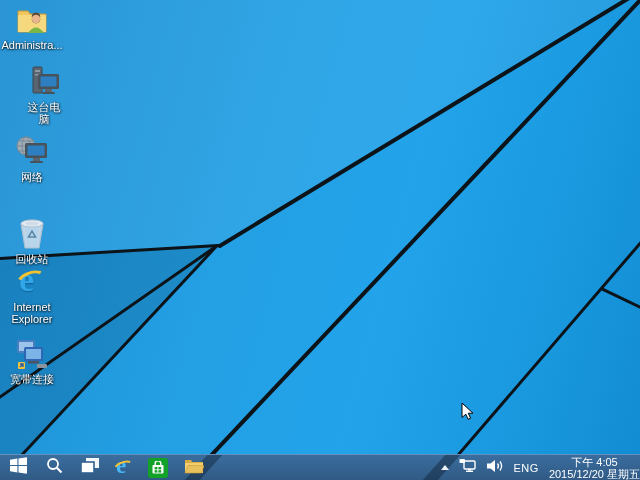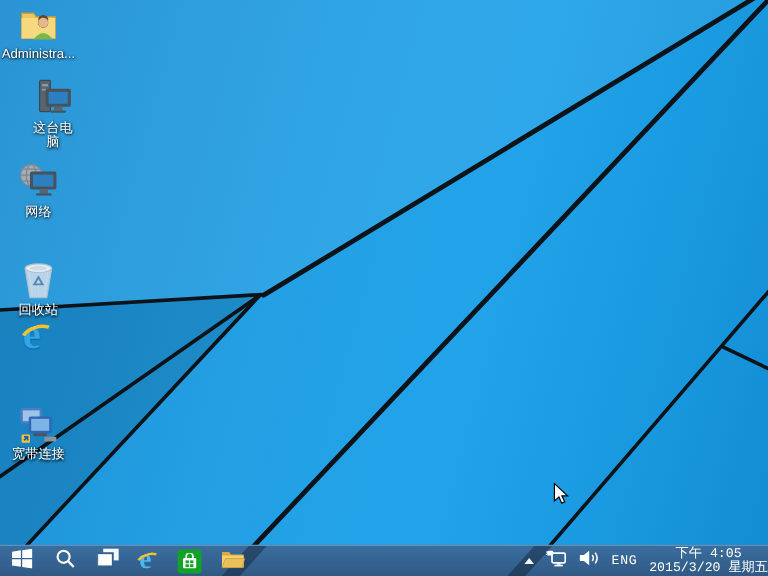--- a/index.html
+++ b/index.html
@@ -57,21 +57,21 @@
   .ie-small .e { position:absolute; left:3px; top:-4px; font-size:23px; font-weight:bold;
     color:#4ab8f4; font-family:"Liberation Serif", serif; }
   .ie-small .swoosh { position:absolute; left:0; top:4px; width:22px; height:14px;
     border:2px solid transparent; border-top-color:#f2c230; border-radius:50%;
     transform:rotate(-18deg); }
 
   .store-tile { width:20px; height:20px; background:#12a228; border-radius:3px;
     display:flex; align-items:center; justify-content:center; }
 
   
-  .tray { position:absolute; right:0; top:0; height:25px; display:flex; align-items:center;font-family:Liberation Mono, monospace; }
+  .tray { position:absolute; right:0; top:0; height:25px; display:flex; align-items:center; }
   .tray-item { height:25px; display:flex; align-items:center; justify-content:center; padding:0 5px; }
   .caret { width:0; height:0; border-left:4px solid transparent; border-right:4px solid transparent;
     border-bottom:5px solid #eef4f9; }
   .lang { color:#fff; font-size:11px; letter-spacing:0.5px; }
   .clock { color:#fff; font-size:11px; line-height:12px; text-align:center; padding:0 0 0 5px; }
 
   
   .cursor { position:absolute; left:461px; top:402px; width:14px; height:20px; pointer-events:none; }
 </style>
 </head>
@@ -146,20 +146,21 @@
   <div class="lbl">回收站</div>
 </div>
 
 <div class="desk-icon di-ie">
   <div class="glyph">
     <div class="ie-big">
       <span class="e">e</span>
       <span class="swoosh"></span>
     </div>
   </div>
+  <div class="lbl">Internet Explorer</div>
 </div>
 
 <div class="desk-icon di-bb">
   <div class="glyph">
     <svg width="36" height="36" viewBox="0 0 36 36">
       <rect x="3" y="4" width="18" height="13" rx="1.5" fill="#4a7ec0"></rect>
       <rect x="5" y="6" width="14" height="9" fill="#9cc4ea"></rect>
       <rect x="10" y="11" width="19" height="14" rx="1.5" fill="#2f66b4"></rect>
       <rect x="12" y="13" width="15" height="10" fill="#7db4e8"></rect>
       <rect x="14" y="25" width="11" height="2.5" fill="#4a5560"></rect>
@@ -266,17 +267,17 @@
           <path d="M13 2.5 q3.2 4.5 0 9" fill="none" stroke="#fff" stroke-width="1.3"></path>
         </svg>
       </span>
     </div>
     <div class="tray-item">
       <span class="lang">ENG</span>
     </div>
     <div class="tray-item clock">
       <div>
         <div>下午 4:05</div>
-        <div>2015/3/20 星期五</div>
+        <div>2015/12/20 星期五</div>
       </div>
     </div>
   </div>
 </div>
 
 </body></html>

